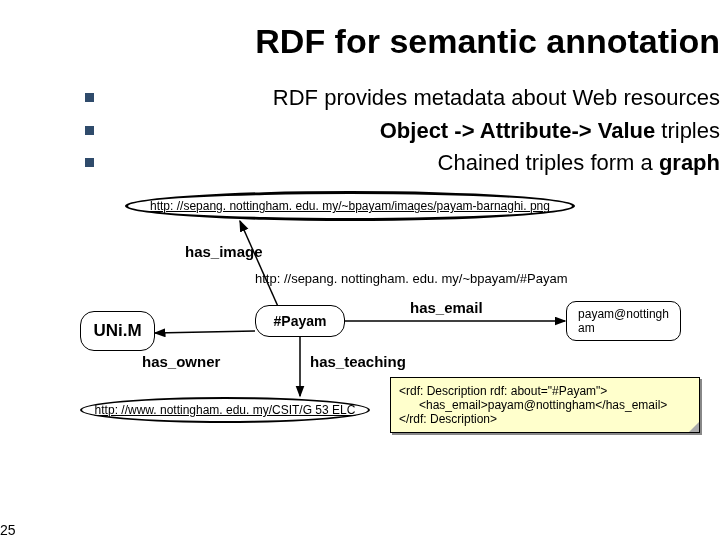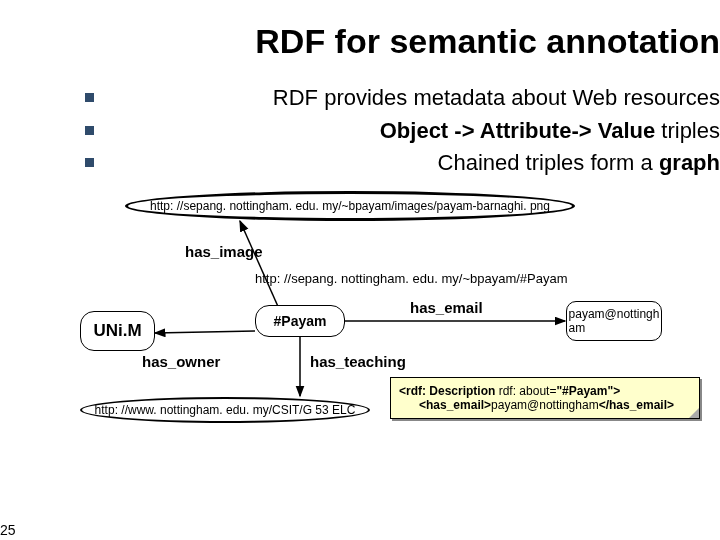--- a/index.html
+++ b/index.html
@@ -58,20 +58,21 @@
     border: 2px solid #000;
     background: #fff;
     border-radius: 50% / 50%;
     font-size: 12px;
     text-align: center;
     display: flex;
     align-items: center;
     justify-content: center;
     box-sizing: border-box;
     padding: 2px 6px;
+    text-decoration: underline;
   }
   .node-rounded {
     position: absolute;
     border: 1.5px solid #000;
     background: #fff;
     border-radius: 14px;
     font-size: 14px;
     font-weight: bold;
     text-align: center;
     display: flex;
@@ -95,21 +96,21 @@
     box-shadow: 2px 2px 0 #888;
   }
   .code-box .corner {
     position: absolute;
     right: 0;
     bottom: 0;
     width: 0; height: 0;
     border-left: 10px solid transparent;
     border-bottom: 10px solid #aaa;
   }
-  .tag-b { font-weight: bold; }
+  .tag-b { font-weight: normal; }
   .pagenum {
     position: absolute;
     bottom: 2px;
     width: 636px;
     text-align: left;
     font-size: 14px;
   }
   svg.arrows {
     position: absolute;
     left: 0; top: 0;
@@ -150,38 +151,41 @@
     <div class="node" style="left:125px; top:10px; width:450px; height:30px; border-width:3px;">http: //sepang. nottingham. edu. my/~bpayam/images/payam-barnaghi. png</div>
 
     <div style="position:absolute; left:215px; top:90px; font-size:13px;padding-left:40px;">http: //sepang. nottingham. edu. my/~bpayam/#Payam</div>
 
     <div class="edge-label" style="left:185px; top:62px;">has_image</div>
 
     <div class="node-rounded" style="left:255px; top:124px; width:90px; height:32px;">#Payam</div>
 
     <div class="edge-label" style="left:410px; top:118px;">has_email</div>
 
-    <div class="node-rounded" style="left:566px; top:120px; width:96px; height:40px; font-size:12px; font-weight:normal; border-radius:10px; text-align:left; padding:0 6px; white-space:pre-line;">payam@nottingh
+    <div class="node-rounded" style="left:566px; top:120px; width:115px; height:40px; font-size:12px; font-weight:normal; border-radius:10px; text-align:left; padding:0 6px; white-space:pre-line;">payam@nottingh
 am</div>
 
     <div class="node-rounded" style="left:80px; top:130px; width:75px; height:40px; font-size:17px;">UNi.M</div>
 
     <div class="edge-label" style="left:142px; top:172px;">has_owner</div>
 
     <div class="edge-label" style="left:310px; top:172px;">has_teaching</div>
 
     <div class="node" style="left:80px; top:216px; width:290px; height:26px; font-size:12px;">http: //www. nottingham. edu. my/CSIT/G 53 ELC</div>
 
     <div class="code-box" style="left:390px; top:196px; width:310px;">
       <div>
         <span class="tag-b">&lt;rdf: Description </span><span>rdf: about=</span><span class="tag-b">"#Payam"&gt;</span>
       </div>
       <div style="padding-left:20px;">
         <span class="tag-b">&lt;has_email&gt;</span><span>payam@nottingham</span><span class="tag-b">&lt;/has_email&gt;</span>
       </div>
+      <div>
+        <span class="tag-b">&lt;/rdf: Description&gt;</span>
+      </div>
       <div class="corner"></div>
     </div>
 
   </div>
 
   <div class="pagenum">25</div>
 
 </div>
 
 </body></html>

